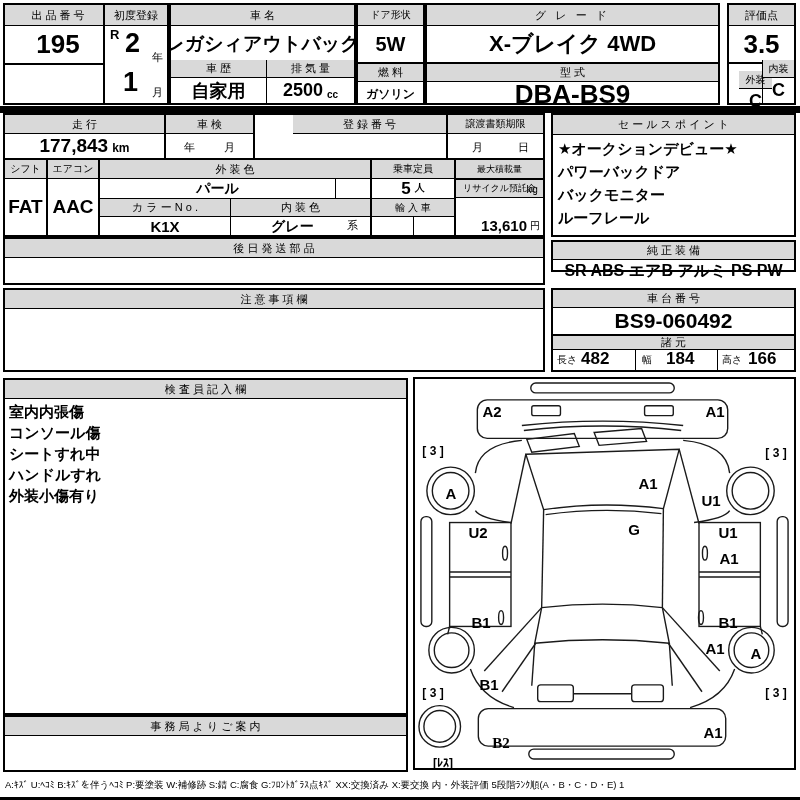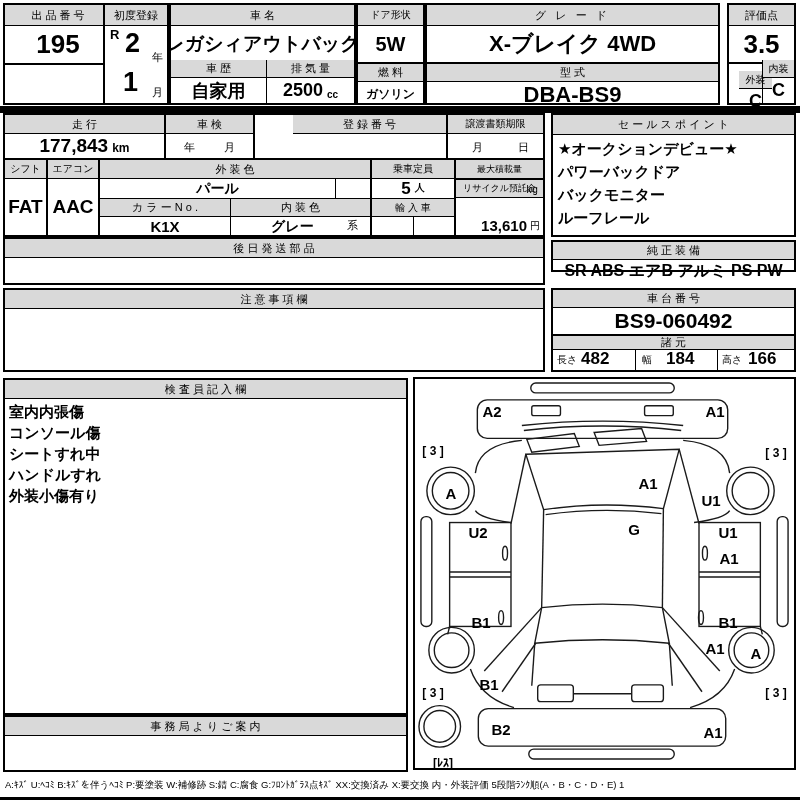--- a/index.html
+++ b/index.html
@@ -76,21 +76,21 @@
     <div class="hdr" style="height:21px;font-size:10px;">ドア形状</div>
     <div class="val bb" style="height:36px;font-size:20px;">5W</div>
     <div class="hdr" style="height:18px;">燃 料</div>
     <div class="val" style="height:25px;font-size:12px;">ガソリン</div>
   </div>
 
   <div class="box" style="left:425px;top:3px;width:295px;height:102px;">
     <div class="hdr" style="height:21px;letter-spacing:3px;">グ レ ー ド</div>
     <div class="val bb" style="height:36px;font-size:22px;">X-ブレイク 4WD</div>
     <div class="hdr" style="height:18px;">型 式</div>
-    <div class="val" style="height:25px;font-size:22px;">DBA-BS9</div>
+    <div class="val" style="height:25px;font-size:26px;">DBA-BS9</div>
   </div>
 
   <div class="box" style="left:727px;top:3px;width:69px;height:102px;">
     <div class="hdr" style="height:21px;">評価点</div>
     <div class="val bb" style="height:36px;font-size:26px;">3.5</div>
     <div class="cell" style="left:0;top:66px;width:33px;height:43px;margin-left:10px;">
       <div class="hdr" style="height:18px;font-size:10px;">外装</div>
       <div class="val" style="height:25px;font-size:18px;">C</div>
     </div>
     <div class="cell bl" style="left:33px;top:55px;width:32px;height:43px;">
@@ -325,21 +325,21 @@
         <span class="dmg" style="left: 219px; top: 150px;">G</span>
         <span class="dmg" style="left: 313px; top: 153px;">U1</span>
         <span class="dmg" style="left: 314px; top: 179px;">A1</span>
         <span class="dmg" style="left: 66px; top: 243px;">B1</span>
         <span class="dmg" style="left: 313px; top: 243px;">B1</span>
         <span class="dmg" style="left: 300px; top: 269px;">A1</span>
         <span class="dmg" style="left: 341px; top: 274px;">A</span>
         <span class="dmg" style="left: 74px; top: 305px;">B1</span>
         <span class="dmg bracket" style="left: 18px; top: 314px;">[ 3 ]</span>
         <span class="dmg bracket" style="left: 361px; top: 314px;">[ 3 ]</span>
-        <span class="dmg" style="left: 86px; top: 350px;">B2</span>
+        <span class="dmg" style="left: 86px; top: 364px; font-family: Liberation Serif, serif;">B2</span>
         <span class="dmg" style="left: 298px; top: 353px;">A1</span>
         <span class="dmg bracket" style="left: 28px; top: 384px;">[ﾚｽ]</span>
       </div>
   </div>
 
   <div class="abs" id="legend" style="left:5px;top:779px;width:792px;height:18px;">A:ｷｽﾞ U:ﾍｺﾐ B:ｷｽﾞを伴うﾍｺﾐ P:要塗装 W:補修跡 S:錆 C:腐食 G:ﾌﾛﾝﾄｶﾞﾗｽ点ｷｽﾞ XX:交換済み X:要交換  内・外装評価 5段階ﾗﾝｸ順(A・B・C・D・E) 1</div>
   <div class="blackbar" style="left:0;top:797px;width:800px;height:3px;"></div>
 
 </div>
 

